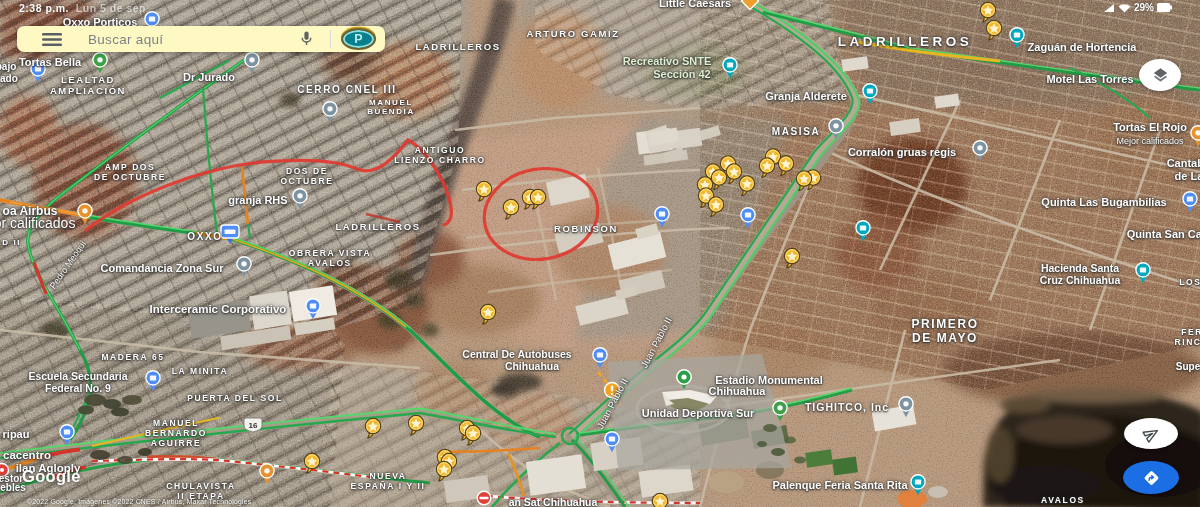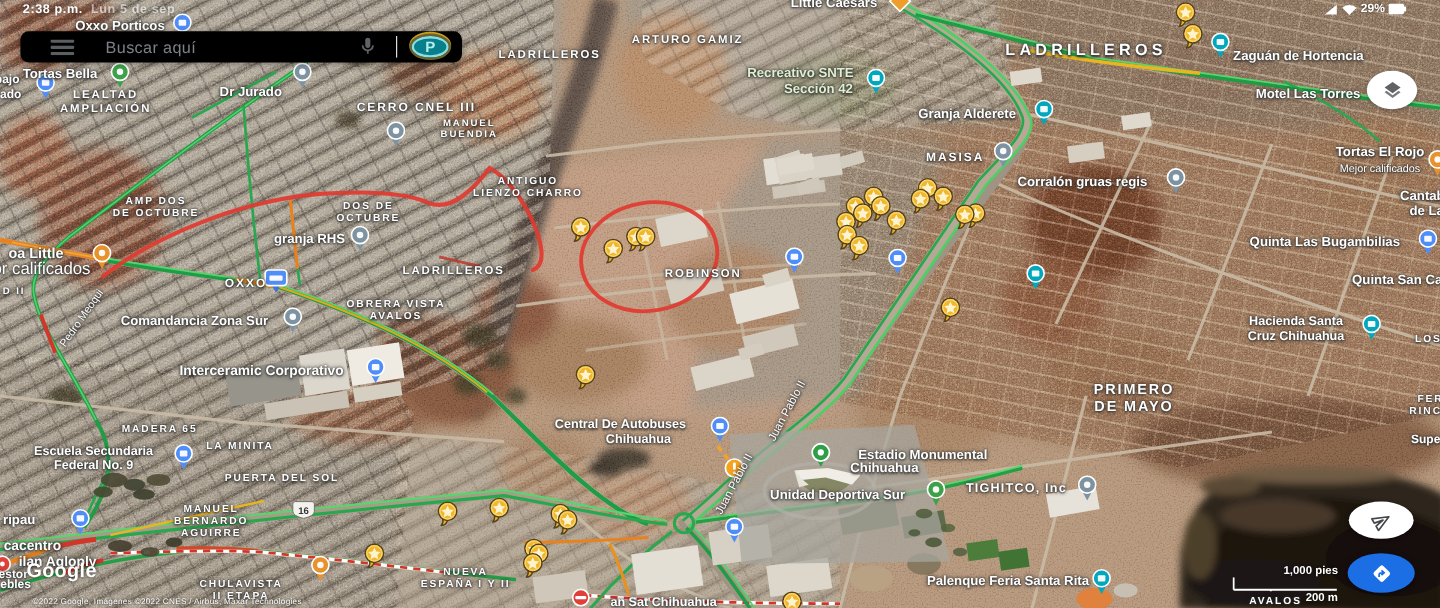--- a/index.html
+++ b/index.html
@@ -468,21 +468,21 @@
 <div class="ml caps big" style="left:905px;top:42px;">LADRILLEROS</div>
 <div class="ml" style="left:806px;top:96px;font-size:11px;">Granja Alderete</div>
 <div class="ml" style="left:1082px;top:47px;font-size:11px;">Zaguán de Hortencia</div>
 <div class="ml" style="left:1090px;top:79px;font-size:11px;">Motel Las Torres</div>
 <div class="ml caps" style="left:796px;top:132px;font-size:10px;">MASISA</div>
 <div class="ml" style="left:902px;top:152px;font-size:11px;">Corralón gruas regis</div>
 <div class="ml" style="left:1150px;top:134px;font-size:11px;">Tortas El Rojo<br><span style="font-size:9px;font-weight:normal;">Mejor calificados</span></div>
 <div class="ml caps" style="left:130px;top:173px;font-size:8.5px;">AMP DOS<br>DE OCTUBRE</div>
 <div class="ml caps" style="left:307px;top:177px;font-size:8.5px;">DOS DE<br>OCTUBRE</div>
 <div class="ml" style="left:258px;top:200px;font-size:11px;">granja RHS</div>
-<div class="ml" style="left:30px;top:212px;font-size:12px;">oa Little</div>
+<div class="ml" style="left:30px;top:212px;font-size:12px;">oa Airbus</div>
 <div class="ml" style="left:33px;top:223px;font-size:14px;font-weight:normal;">jor calificados</div>
 <div class="ml caps" style="left:440px;top:156px;font-size:8.5px;">ANTIGUO<br>LIENZO CHARRO</div>
 <div class="ml caps" style="left:378px;top:227px;">LADRILLEROS</div>
 <div class="ml caps" style="left:586px;top:229px;">ROBINSON</div>
 <div class="ml caps" style="left:205px;top:237px;font-size:10px;">OXXO</div>
 <div class="ml" style="left:162px;top:268px;font-size:11px;">Comandancia Zona Sur</div>
 <div class="ml caps" style="left:330px;top:259px;font-size:8.5px;">OBRERA VISTA<br>AVALOS</div>
 <div class="ml" style="left:68px;top:265px;font-size:9px;font-weight:normal;transform:translate(-50%,-50%) rotate(-55deg);">Pedro Meoqui</div>
 <div class="ml" style="left:1104px;top:202px;font-size:11px;">Quinta Las Bugambilias</div>
 <div class="ml" style="left:1168px;top:234px;font-size:11px;">Quinta San Carl</div>
@@ -527,21 +527,21 @@
       </svg>
   <svg width="13" height="10" viewBox="0 0 13 10">
         <path d="M6.5 9.5 L0.5 3.5 A 9 9 0 0 1 12.5 3.5 Z" fill="#fff"></path>
       </svg>
   <span>29%</span>
   <svg width="15" height="9" viewBox="0 0 15 9">
         <rect x="0" y="0" width="13" height="9" rx="1.5" fill="#fff"></rect>
         <rect x="13" y="2.5" width="2" height="4" fill="#fff"></rect>
       </svg>
 </div>
-<div style="position:absolute;left:17px;top:26px;width:368px;height:26px;background:#000000;border-radius:7px;box-shadow:0 1px 5px rgba(0,0,0,.35);z-index:50;display:flex;align-items:center;">
+<div style="position:absolute;left:17px;top:26px;width:368px;height:26px;background:#fef9c3;border-radius:7px;box-shadow:0 1px 5px rgba(0,0,0,.35);z-index:50;display:flex;align-items:center;">
 
   <svg style="margin-left:25px;" width="20" height="13" viewBox="0 0 20 13">
         <g fill="#5a5f64">
           <rect width="20" height="2.6" rx="1.2"></rect>
           <rect y="5.2" width="20" height="2.6" rx="1.2"></rect>
           <rect y="10.4" width="20" height="2.6" rx="1.2"></rect>
         </g>
       </svg>
 
   <span style="margin-left:26px;font-size:13.5px;color:#7d8288;letter-spacing:.3px;">Buscar aquí</span>
@@ -567,22 +567,15 @@
   <svg width="21" height="18" viewBox="0 0 24 24">
         <path d="M3.5 19.5 L21 12 L3.5 4.5 L3.5 10 L13.5 12 L3.5 14 Z" fill="none" stroke="#43484d" stroke-width="1.9" stroke-linejoin="round" transform="rotate(-30 12 12)"></path>
       </svg>
 </div>
 <div style="position:absolute;left:1123px;top:461px;width:56px;height:33px;border-radius:50%;background:#1b6ee3;box-shadow:0 1px 5px rgba(0,0,0,.35);z-index:50;display:flex;align-items:center;justify-content:center;">
   <svg width="27" height="24" viewBox="0 0 24 24">
         <rect x="6.6" y="6.6" width="10.8" height="10.8" rx="1.8" transform="rotate(45 12 12)" fill="#fff"></rect>
         <path d="M9.8 14.8 v-2 q0-1.2 1.2-1.2 h2.6 M11.7 9.3 l2.2 2 -2.2 2" fill="none" stroke="#1b6ee3" stroke-width="1.5"></path>
       </svg>
 </div>
-<div style="position:absolute;left:1027px;top:470px;z-index:50;color:#fff;text-shadow:0 0 3px rgba(0,0,0,.8);font-size:9.5px;font-weight:bold;">
-  <div style="text-align:right;width:88px;">1,000 pies</div>
-  <svg width="90" height="12" viewBox="0 0 90 12">
-        <path d="M1 0 V10.5 M1 10.5 H87 M32 10.5 V12" stroke="#fff" stroke-width="1.6" fill="none"></path>
-      </svg>
-  <div style="text-align:right;width:88px;margin-top:-3px;">200 m</div>
-</div>
 <div style="position:absolute;left:22px;top:467px;z-index:50;color:#fff;font-size:16.5px;font-weight:bold;letter-spacing:.3px;text-shadow:0 1px 3px rgba(0,0,0,.55);">Google</div>
 <div style="position:absolute;left:27px;top:498px;z-index:50;color:#fff;font-size:6.8px;text-shadow:0 0 2px rgba(0,0,0,.8);letter-spacing:.25px;">©2022 Google, Imágenes ©2022 CNES / Airbus, Maxar Technologies</div>
 </div>
 
 </body></html>

